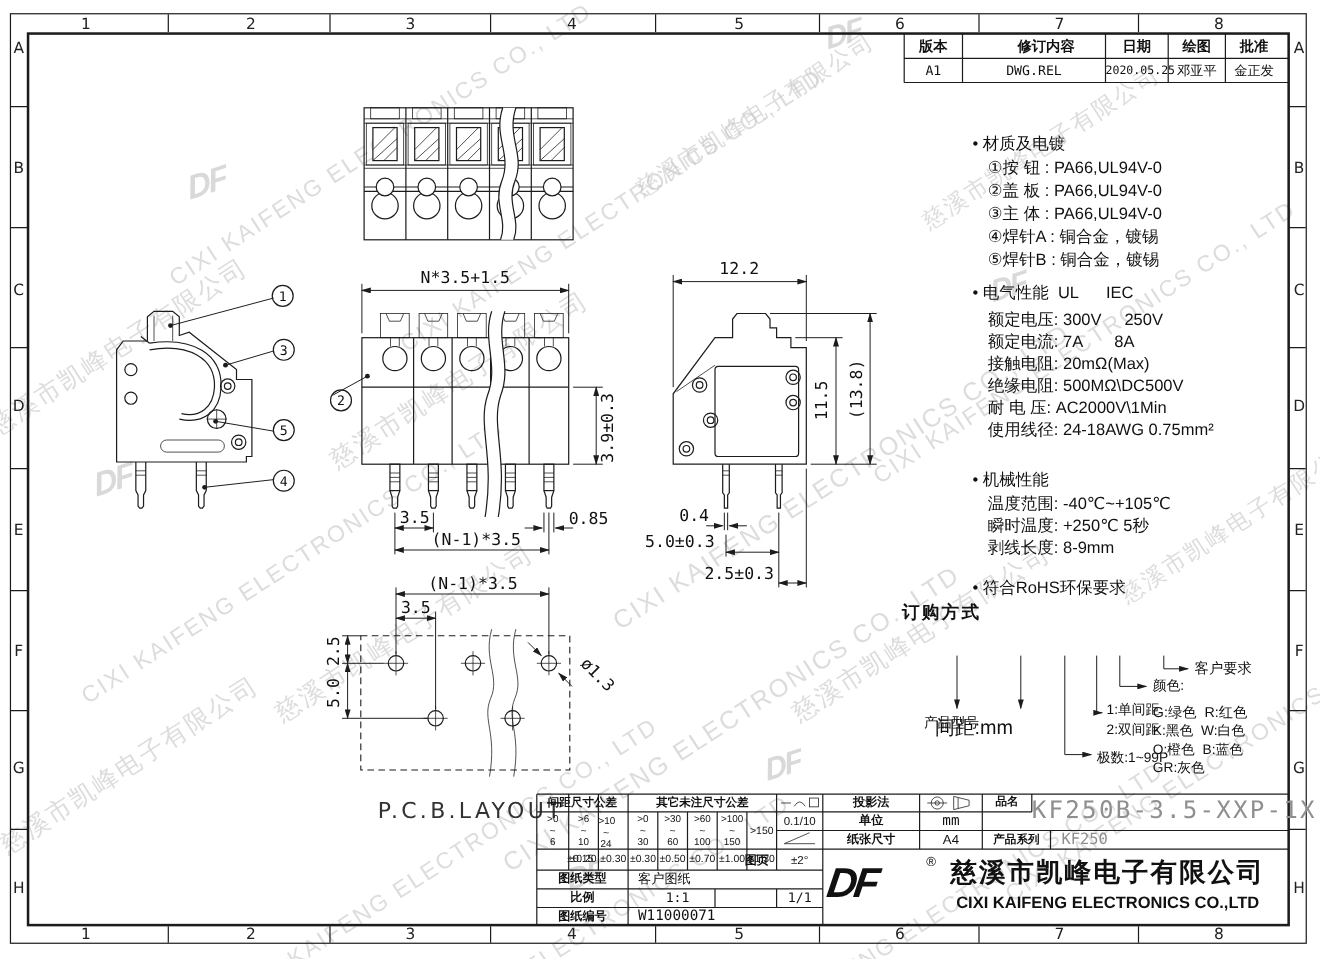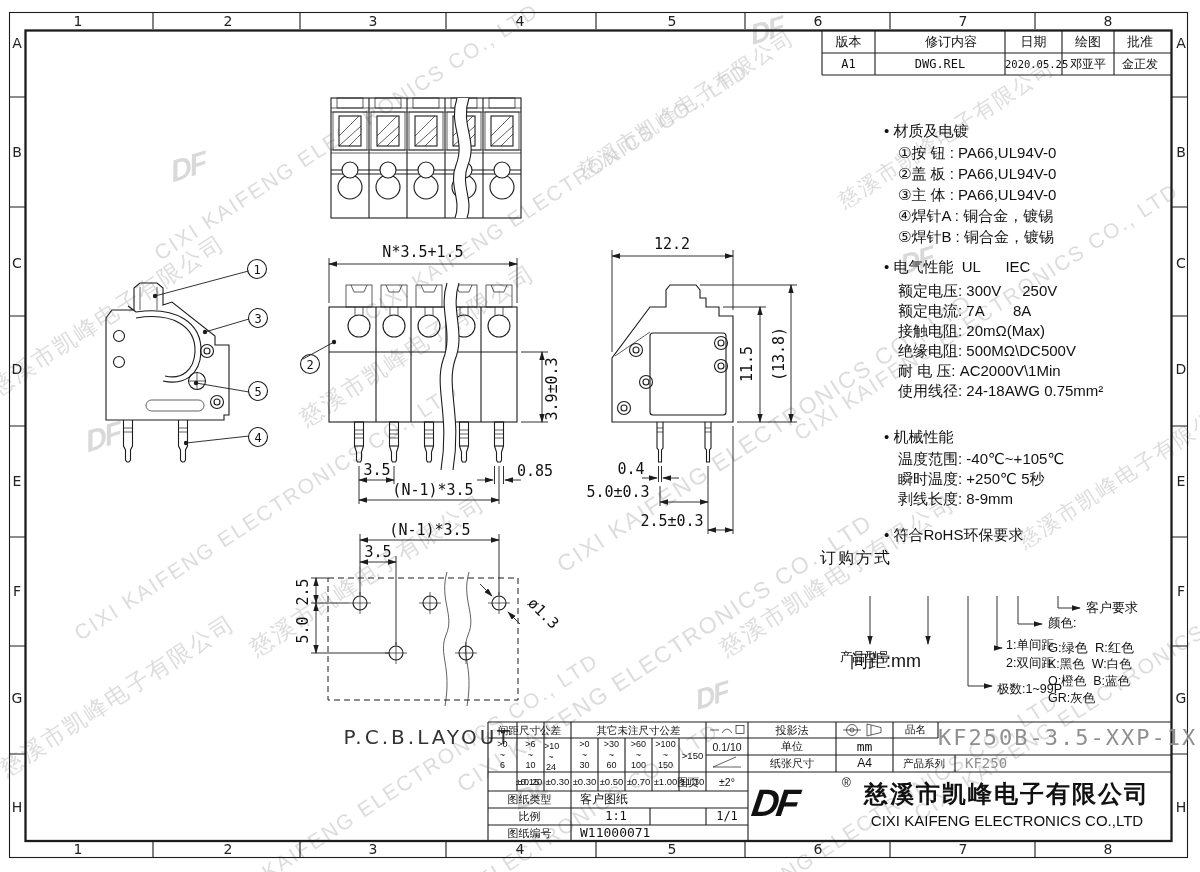--- a/index.html
+++ b/index.html
@@ -5,21 +5,21 @@
   html,body{margin:0;padding:0;background:#e8e8e8}
   #sheet{position:relative;width:1200px;height:872px;background:#fff;overflow:hidden;
          font-family:"Liberation Sans","DejaVu Sans",sans-serif;color:#111}
   .wm{position:absolute;color:#c8c8c8;opacity:.62;white-space:nowrap;transform:rotate(-33deg);
       letter-spacing:2px;z-index:0}
   .wmlogo{position:absolute;color:#cdcdcd;opacity:.75;font-style:italic;font-weight:900;
       transform:rotate(-18deg) skewX(-8deg);z-index:0;letter-spacing:-2px}
   #linework{position:absolute;left:0;top:0;z-index:1}
   .t{position:absolute;z-index:2;white-space:pre;line-height:1.25}
   .c{text-align:center}
-  .b{font-weight:normal}
+  .b{font-weight:bold}
   .mono{font-family:"DejaVu Sans Mono",monospace}
   .gray{color:#8f8f8f}
   .stk{white-space:pre-line;text-align:center}
   .model{font-family:"DejaVu Sans Mono",monospace;font-size:16.5px;letter-spacing:.5px}
   .seg{border-bottom:1.7px solid #111;padding:0 1px}
   
   .ln{stroke:#1c1c1c;stroke-width:1.1;fill:none}
   .lw{stroke:#1c1c1c;stroke-width:1.1;fill:#fff}
   .thin{stroke:#1c1c1c;stroke-width:.7;fill:none}
   .thk{stroke:#1c1c1c;stroke-width:2.3;fill:none}

